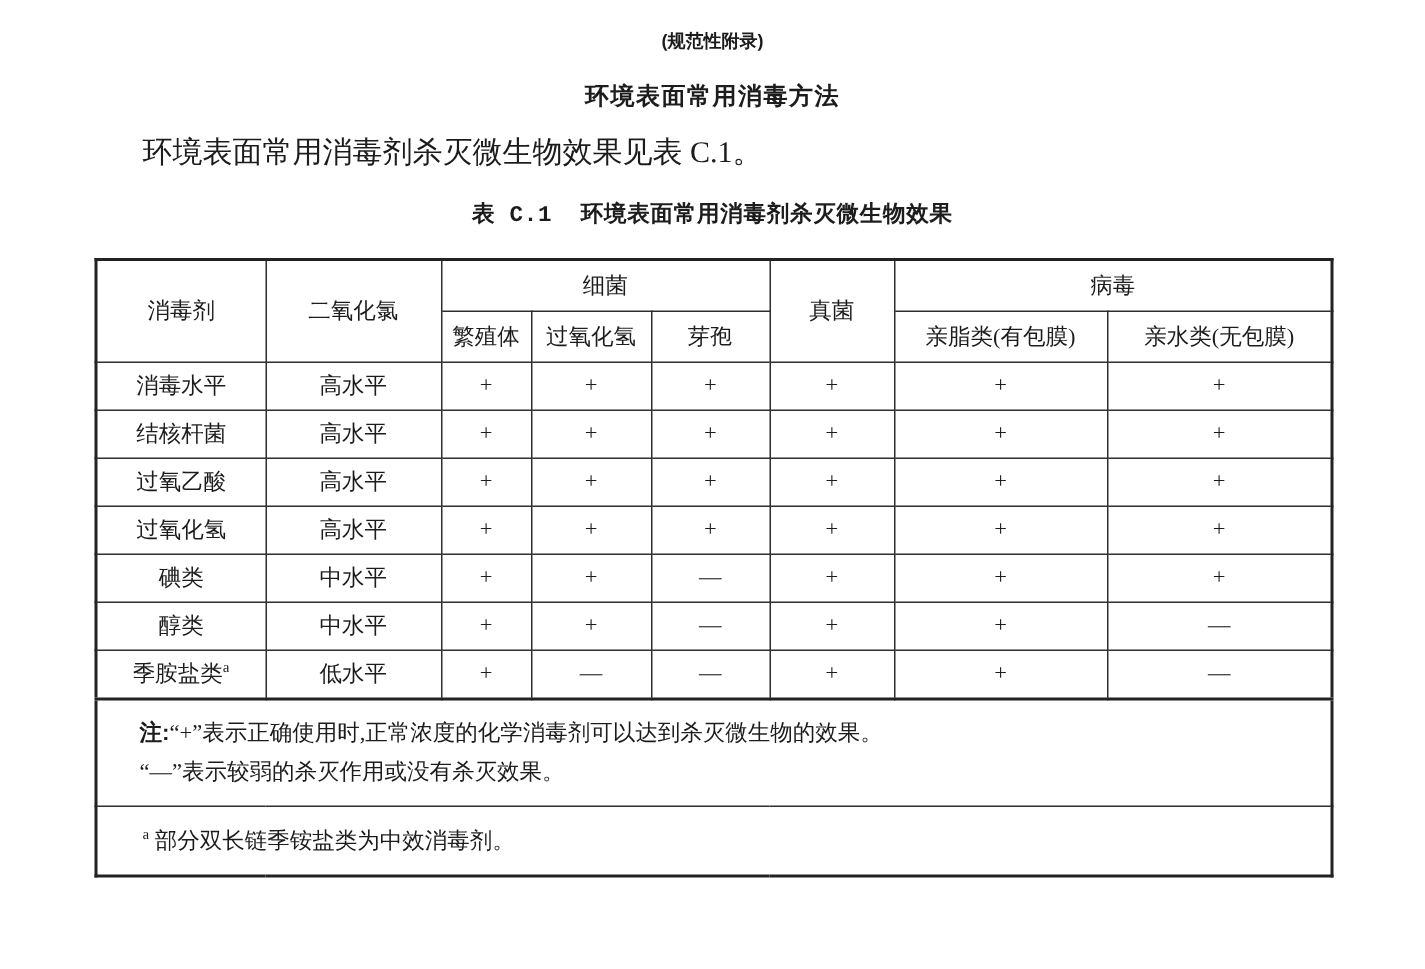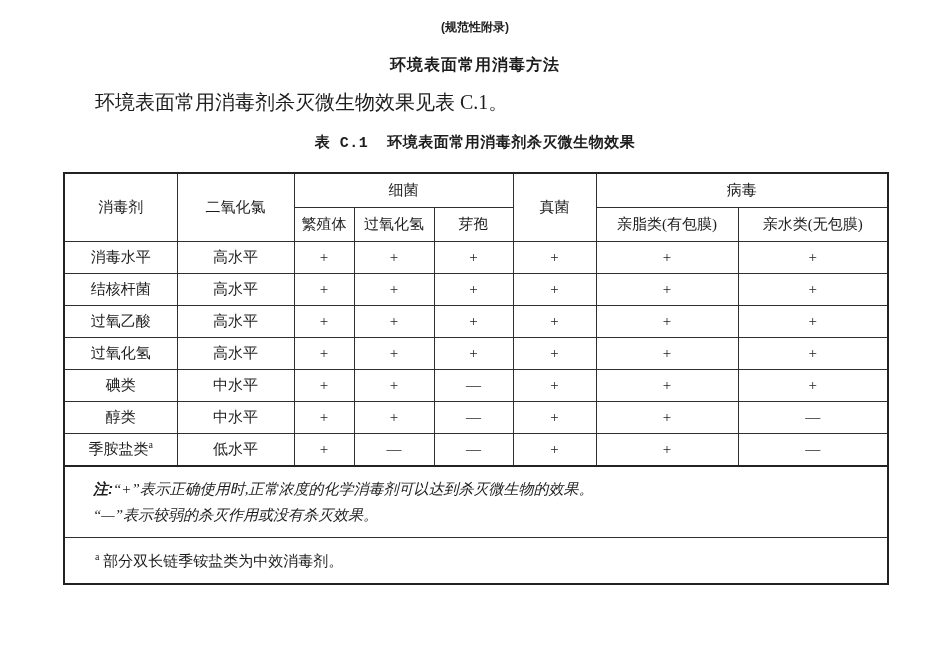--- a/index.html
+++ b/index.html
@@ -62,21 +62,21 @@
     font-size: 10px;
     line-height: 0;
     vertical-align: super;
   }
   tr.note-row td {
     border-top: 2px solid #222222;
     text-align: left;
     padding: 9px 12px 9px 28px;
     height: auto;
   }
-  .note-line { line-height: 26px; font-size: 15px; font-style: italic; }
+  .note-line { line-height: 26px; font-size: 15px; }
   .note-line .note-label {
     font-family: "Liberation Sans", "DejaVu Sans", sans-serif;
     font-weight: bold;
   }
   .note-line.second { }
   tr.foot-row td {
     text-align: left;
     padding: 7px 12px 7px 30px;
     height: auto;
     font-size: 15px;

